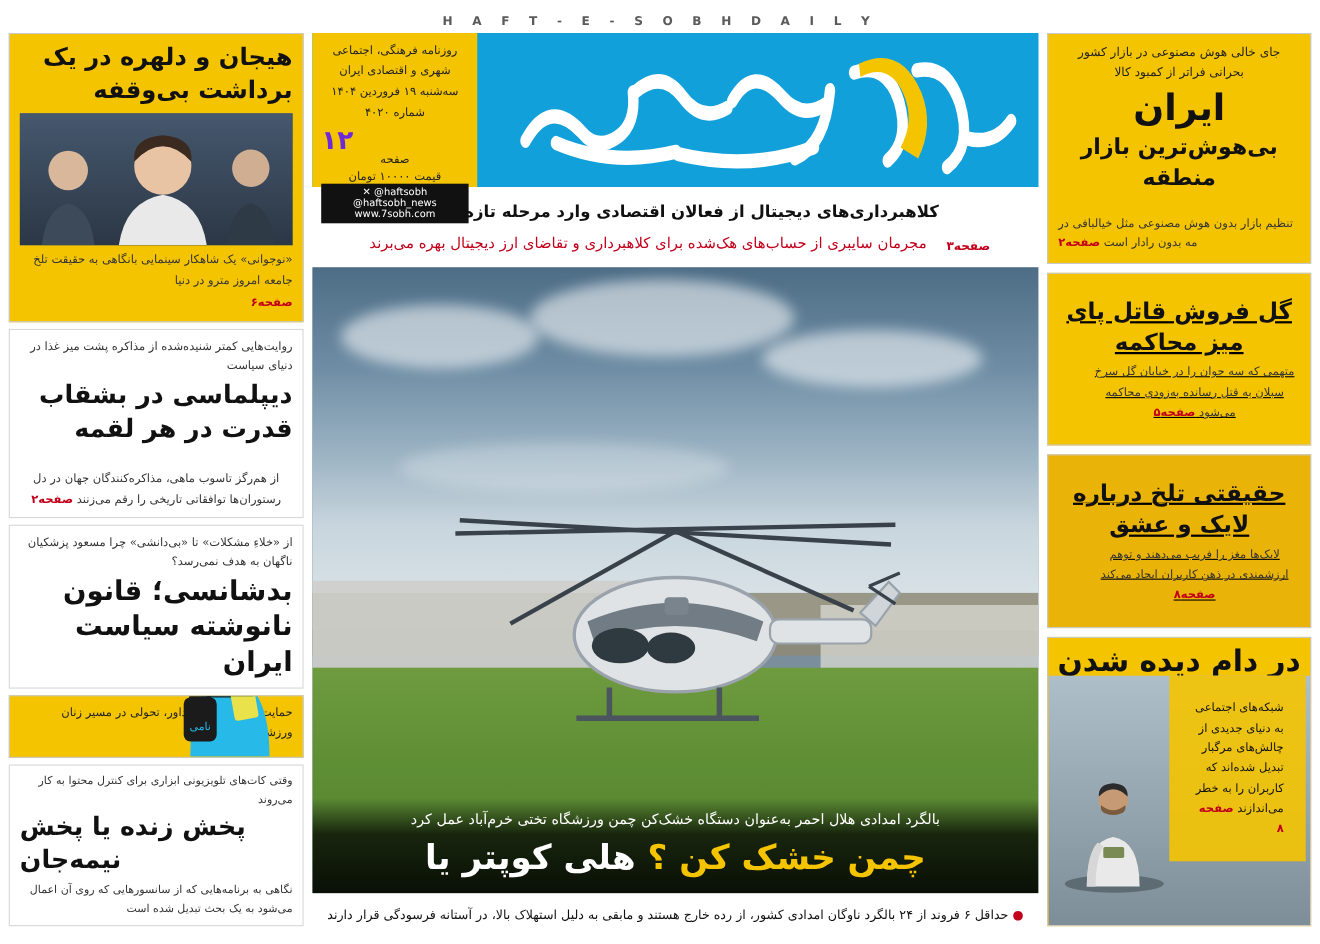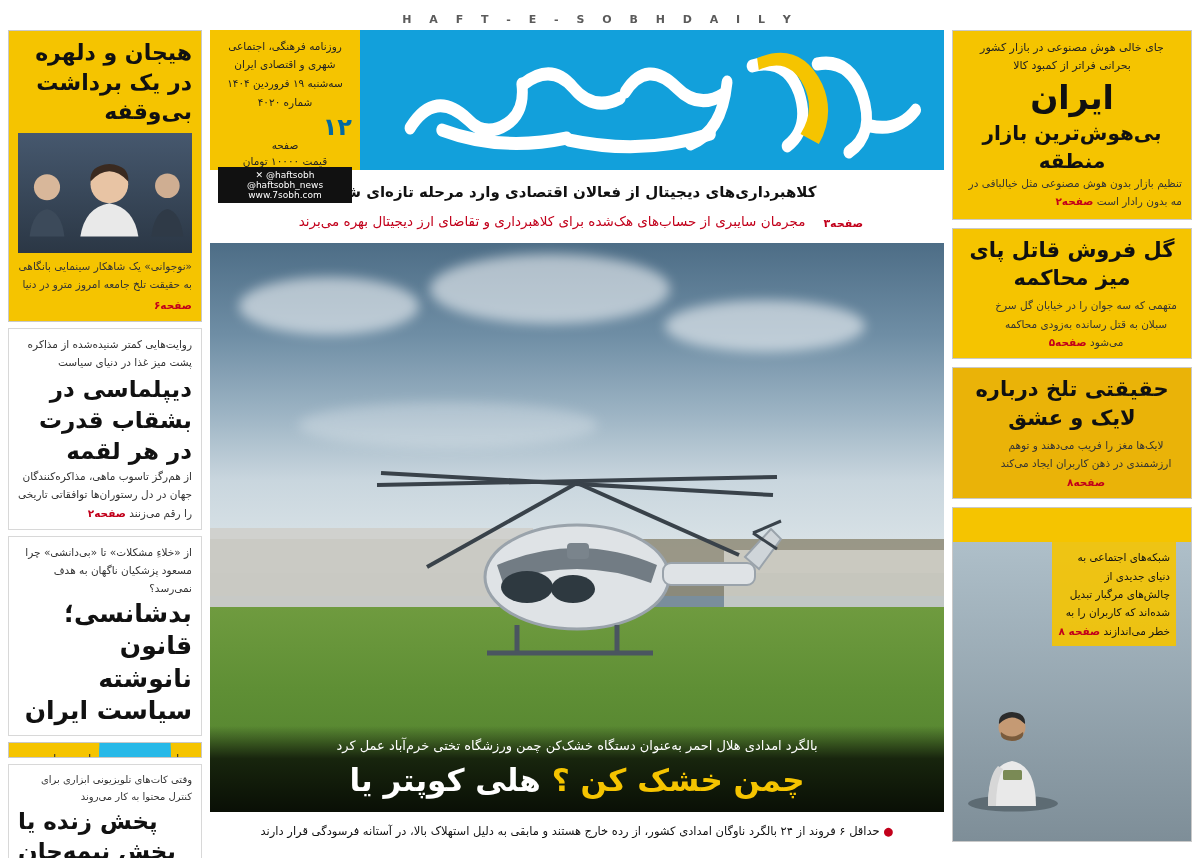--- a/index.html
+++ b/index.html
@@ -16,28 +16,28 @@
   .latin-strip{
     height:22px;display:flex;align-items:center;justify-content:center;
     letter-spacing:7px;font-size:11px;color:#5b5b5b;font-weight:bold;
     direction:ltr;
   }
 
   
   .grid{display:flex;gap:8px;height:812px;}
   .col-right{width:240px;display:flex;flex-direction:column;gap:8px;}
   .col-center{flex:1;display:flex;flex-direction:column;gap:6px;}
-  .col-left{width:194px;display:flex;flex-direction:column;gap:6px;}
+  .col-left{width:268px;display:flex;flex-direction:column;gap:6px;}
 
   
   .masthead{height:140px;background:#12a0db;position:relative;display:flex;}
   .mast-left{width:150px;background:#f5c400;color:#111;padding:8px 8px 4px 8px;box-sizing:border-box;
              display:flex;flex-direction:column;justify-content:space-between;}
   .mast-left .l1{font-size:10.5px;line-height:1.7;text-align:center;color:#222;}
-  .mast-left .pages{font-size:24px;font-weight:bold;text-align:right;color:#0369a1;margin-top:2px;}
+  .mast-left .pages{font-size:24px;font-weight:bold;text-align:left;color:#6d28d9;margin-top:2px;}
   .mast-left .price{font-size:10.5px;text-align:center;color:#222;}
   .mast-left .social{background:#111;color:#fff;font-size:9px;padding:3px 4px;text-align:center;direction:ltr;}
   .mast-logo{flex:1;position:relative;display:flex;align-items:center;justify-content:center;}
   .mast-logo svg{width:100%;height:100%;}
   .mast-date{font-size:10.5px;line-height:1.8;text-align:center;color:#222;}
 
   
   .kicker{font-size:15px;font-weight:bold;text-align:center;color:#111;line-height:1.6;padding:4px 4px 0;}
   .lead-title{font-size:40px;font-weight:bold;text-align:center;color:#0d0d0d;line-height:1.35;padding:2px 4px;}
   .lead-sub{font-size:13.5px;text-align:center;color:#c2001b;line-height:1.7;padding:0 8px 4px;}
@@ -68,41 +68,41 @@
 
   .bottom-note{font-size:11.5px;color:#111;text-align:center;line-height:1.7;padding:4px 8px 0;}
   .bottom-note .dot{color:#c2001b;}
 
   
   .box{border:1px solid #c9c9c9;box-sizing:border-box;}
   .rc-top{background:#f5c400;padding:8px 9px;box-sizing:border-box;}
   .rc-top .kick{font-size:11px;line-height:1.65;color:#222;text-align:center;}
   .rc-top .big{font-size:33px;font-weight:bold;text-align:center;color:#111;line-height:1.2;margin:3px 0 1px;}
   .rc-top .big2{font-size:20px;font-weight:bold;text-align:center;color:#111;line-height:1.4;}
-  .rc-top .desc{font-size:10.5px;line-height:1.7;color:#333;text-align:right;margin-top:0;}
+  .rc-top .desc{font-size:10.5px;line-height:1.7;color:#333;text-align:left;margin-top:20px;}
   .pg{color:#c2001b;font-weight:bold;}
 
-  .rc-item{padding:7px 9px;box-sizing:border-box;border-top:1px solid #d8d8d8;}
+  .rc-item{padding:20px 9px;box-sizing:border-box;border-top:1px solid #d8d8d8;text-decoration:underline;}
   .rc-item .t{font-size:21px;font-weight:bold;text-align:center;color:#111;line-height:1.35;}
   .rc-item .d{font-size:10.5px;line-height:1.75;color:#333;text-align:center;margin-top:4px;margin-left:28px;}
   .rc-item .pre{font-size:11px;text-align:center;color:#333;line-height:1.7;}
   .rc-photo{flex:1;min-height:0;position:relative;background:#d8d8d8;overflow:hidden;}
-  .rc-photo .cap{position:absolute;right:15px;top:0;width:52%;padding:6px;box-sizing:border-box;
+  .rc-photo .cap{position:absolute;right:4px;top:0;width:52%;padding:20px;box-sizing:border-box;
                  font-size:10.5px;line-height:1.75;color:#111;text-align:right;background:rgba(255,255,255,.72);}
   .rc-bigtitle{font-size:27px;font-weight:bold;text-align:center;line-height:1.3;color:#111;padding:4px 6px;}
 
   
   .lc-card{background:#f5c400;padding:7px 9px;box-sizing:border-box;}
   .lc-card .t{font-size:22px;font-weight:bold;text-align:right;color:#111;line-height:1.35;}
   .lc-card .d{font-size:10.5px;line-height:1.75;color:#333;text-align:right;margin-top:4px;}
   .lc-photo{height:120px;position:relative;overflow:hidden;background:#39506a;}
   .lc-white{background:#fff;padding:7px 9px;box-sizing:border-box;border:1px solid #d8d8d8;}
   .lc-white .kick{font-size:10.5px;line-height:1.7;color:#333;text-align:right;}
   .lc-white .t{font-size:23px;font-weight:bold;text-align:right;color:#111;line-height:1.35;margin-top:2px;}
-  .lc-white .d{font-size:10.5px;line-height:1.75;color:#333;text-align:right;margin-top:0;}
+  .lc-white .d{font-size:10.5px;line-height:1.75;color:#333;text-align:center;margin-top:20px;}
   .lc-white .t2{font-size:25px;font-weight:bold;text-align:right;color:#111;line-height:1.3;}
   .lc-sport{flex:1;min-height:0;background:#f5c400;position:relative;overflow:hidden;padding:7px 9px;box-sizing:border-box;}
   .lc-sport .kick{font-size:10.5px;line-height:1.7;color:#222;text-align:right;}
   .sport-fig{position:absolute;right:6px;bottom:0;}
   .lc-bottom{background:#fff;padding:6px 9px;box-sizing:border-box;border:1px solid #d8d8d8;}
   .lc-bottom .kick{font-size:10px;line-height:1.7;color:#333;text-align:right;}
   .lc-bottom .t{font-size:23px;font-weight:bold;text-align:left;color:#111;line-height:1.3;margin-top:2px;}
   .lc-bottom .d{font-size:10px;line-height:1.7;color:#333;text-align:right;margin-top:3px;}
 </style>
 </head>
@@ -142,20 +142,21 @@
           <div class="t">حقیقتی تلخ درباره لایک و عشق</div>
           <div class="d">
             <span>لایک‌ها مغز را فریب می‌دهند و توهم ارزشمندی در ذهن کاربران ایجاد می‌کند</span>
             <span class="pg">صفحه۸</span>
           </div>
         </div>
       </div>
 
 
       <div class="box rc-photo" style="background:#f5c400;">
+        <div class="rc-bigtitle">در دام دیده شدن</div>
         <div style="position:absolute;inset:34px 0 0 0;overflow:hidden;">
           <div style="position:absolute;inset:0;background:linear-gradient(180deg,#aebfc9,#7e8e98);"></div>
 
           <svg viewBox="0 0 240 200" style="position:absolute;left:0;bottom:0;width:120px;height:170px;">
             <ellipse cx="120" cy="195" rx="90" ry="16" fill="#5d6b73"></ellipse>
             <circle cx="118" cy="42" r="27" fill="#c59a74"></circle>
             <path d="M92 36 q26 -26 52 0 q2 -22 -26 -24 q-28 2 -26 24z" fill="#2b2b2b"></path>
             <path d="M96 52 q22 18 44 0 q4 16 -22 18 q-26 -2 -22 -18z" fill="#7a5b3c"></path>
             <path d="M70 200 q0 -82 48 -90 q48 8 48 90z" fill="#e9e9e9"></path>
             <path d="M70 200 q0 -60 20 -80 l10 6 q-14 26 -14 74z" fill="#d7d7d7"></path>

